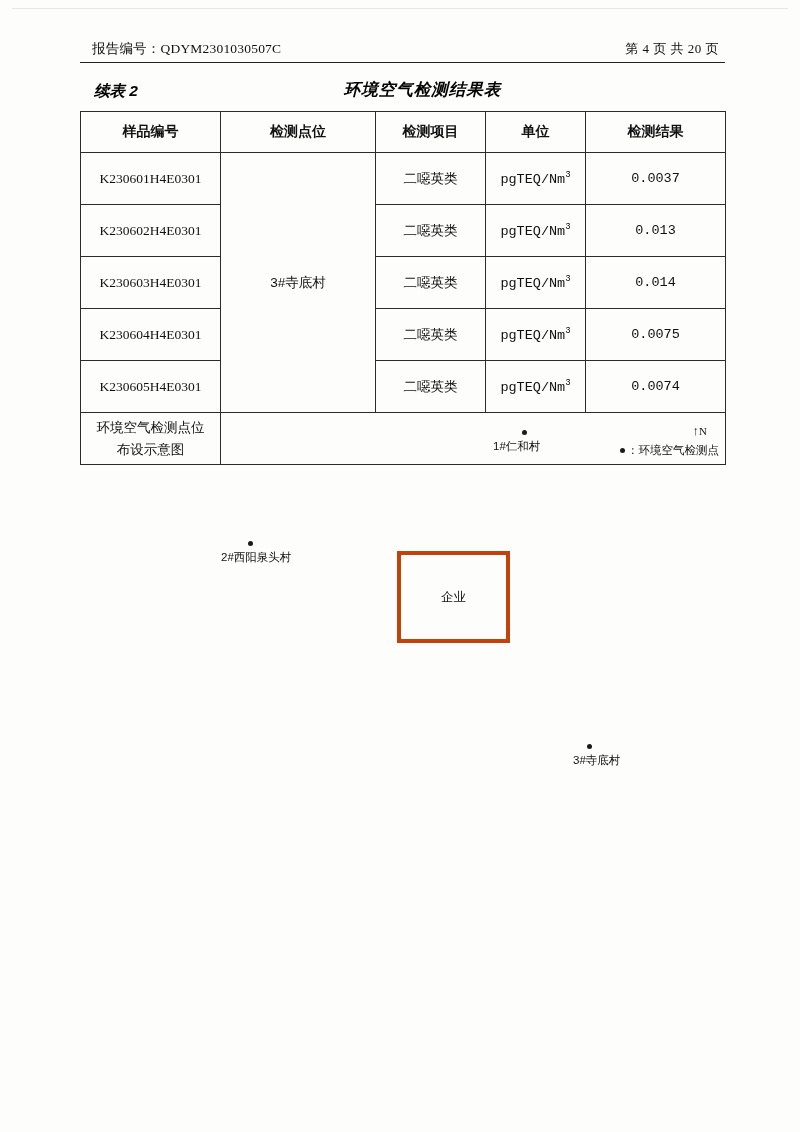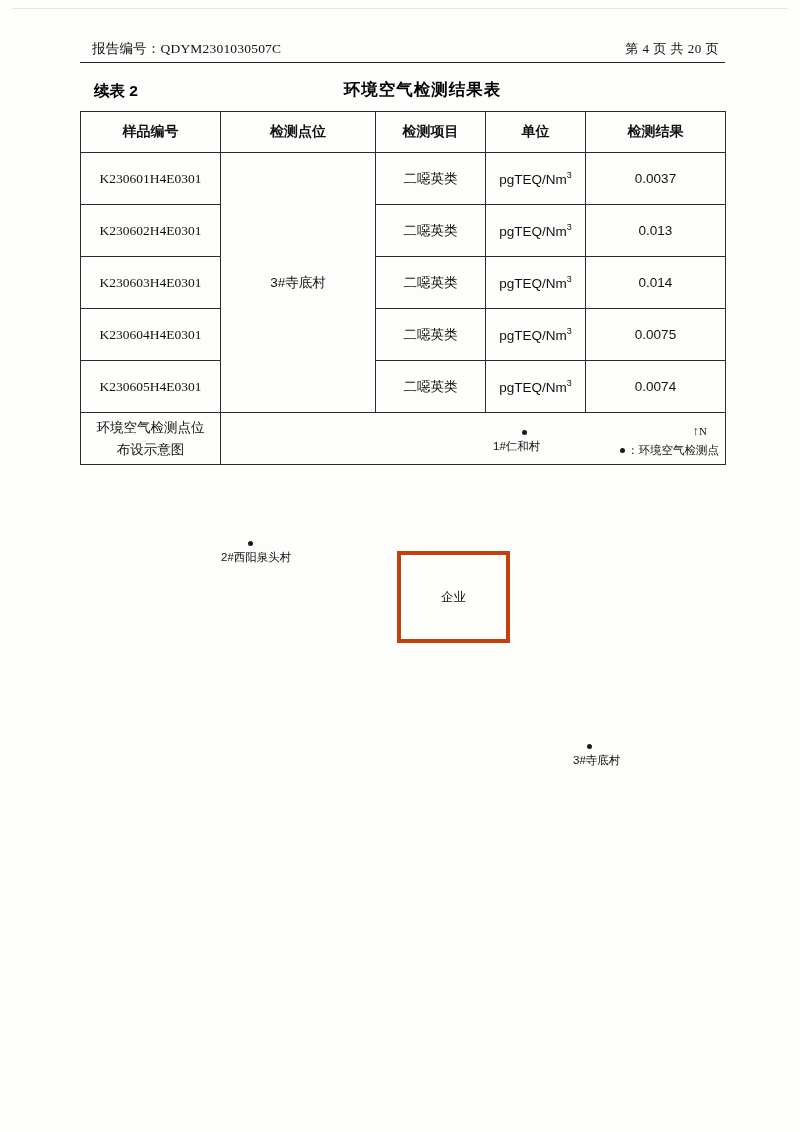--- a/index.html
+++ b/index.html
@@ -53,20 +53,21 @@
   }
   .hdr-rule {
     border-bottom: 1.4px solid #222;
     margin: 0 0 0 0;
   }
   
   .titlerow {
     position: relative;
     height: 34px;
     margin-top: 14px;
+    font-style: italic;
   }
   .cont-label {
     position: absolute;
     left: 14px;
     top: 4px;
     font-size: 15.5px;
     font-weight: bold;
     font-family: "Liberation Sans", sans-serif;
   }
   .main-title {
@@ -104,21 +105,21 @@
   }
   td.sample-no {
     font-family: "Liberation Serif", serif;
     font-size: 14px;
   }
   td.cn {
     font-family: "Liberation Sans", sans-serif;
     font-size: 13.5px;
   }
   td.unit, td.value {
-    font-family: Liberation Sans, sans-serif;
+    font-family: Liberation Mono, monospace;
     font-size: 14px;
   }
   sup { font-size: 9px; vertical-align: super; }
   .point-cell {
     font-family: "Liberation Sans", sans-serif;
     font-size: 14px;
   }
   
   td.diagram-label {
     font-family: "Liberation Sans", sans-serif;

